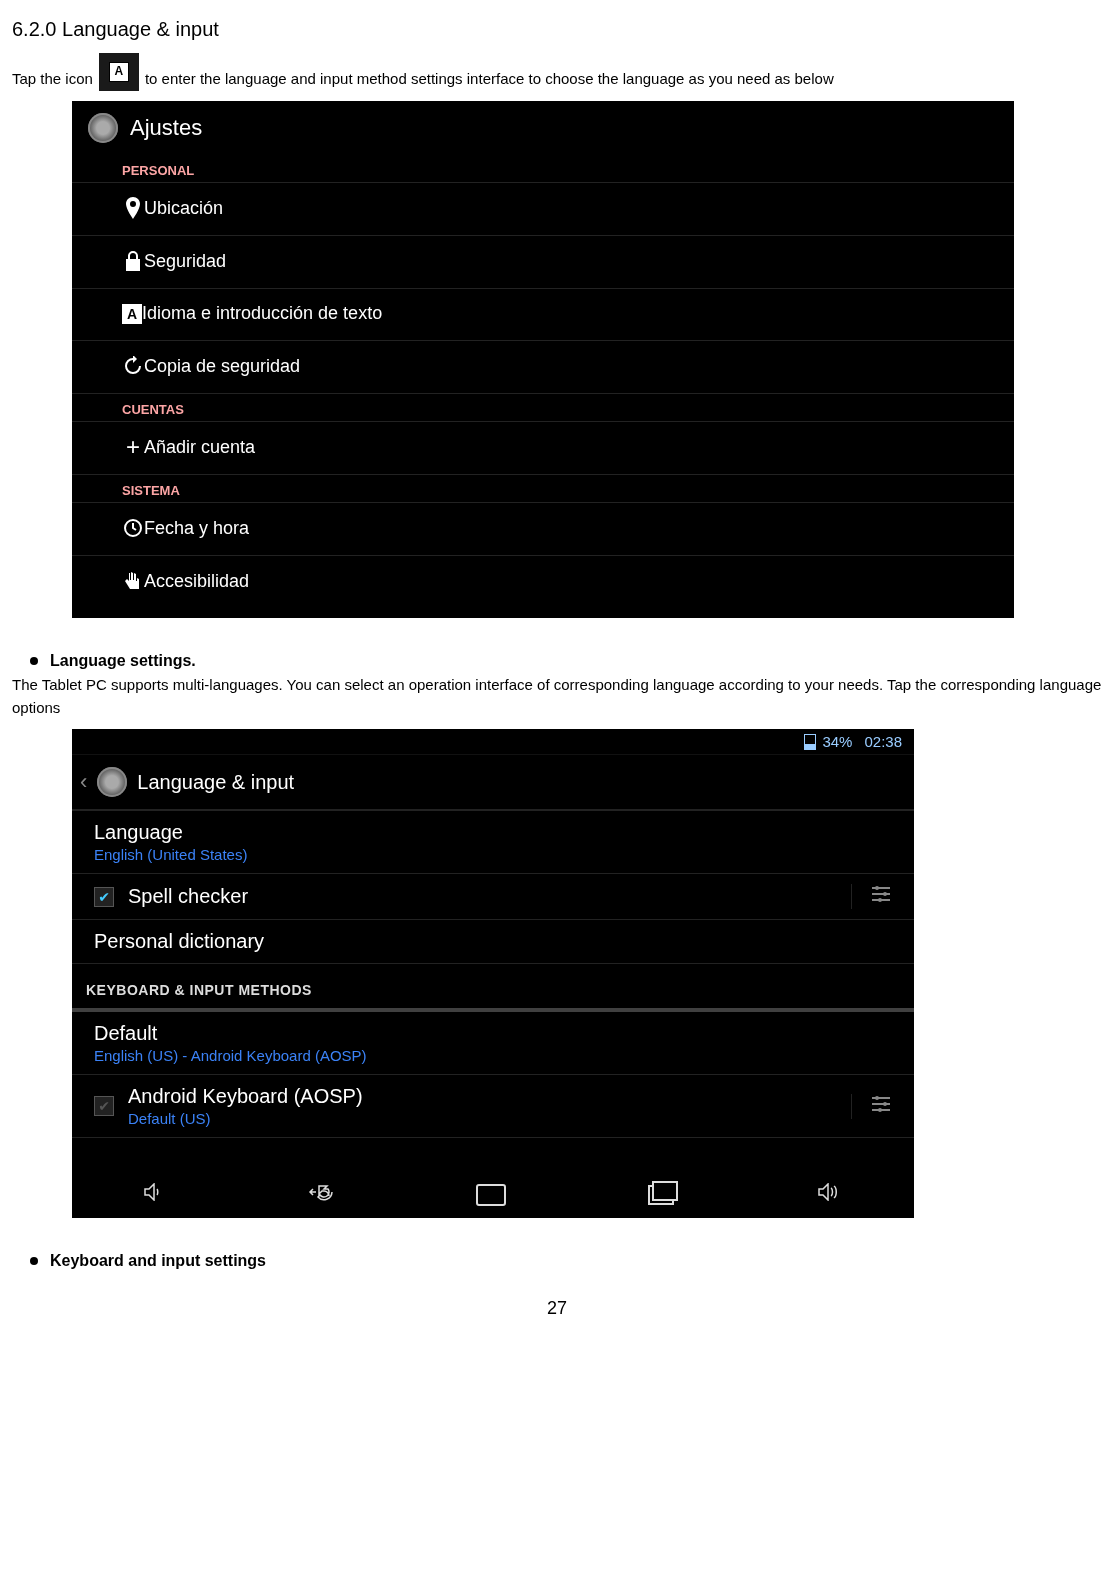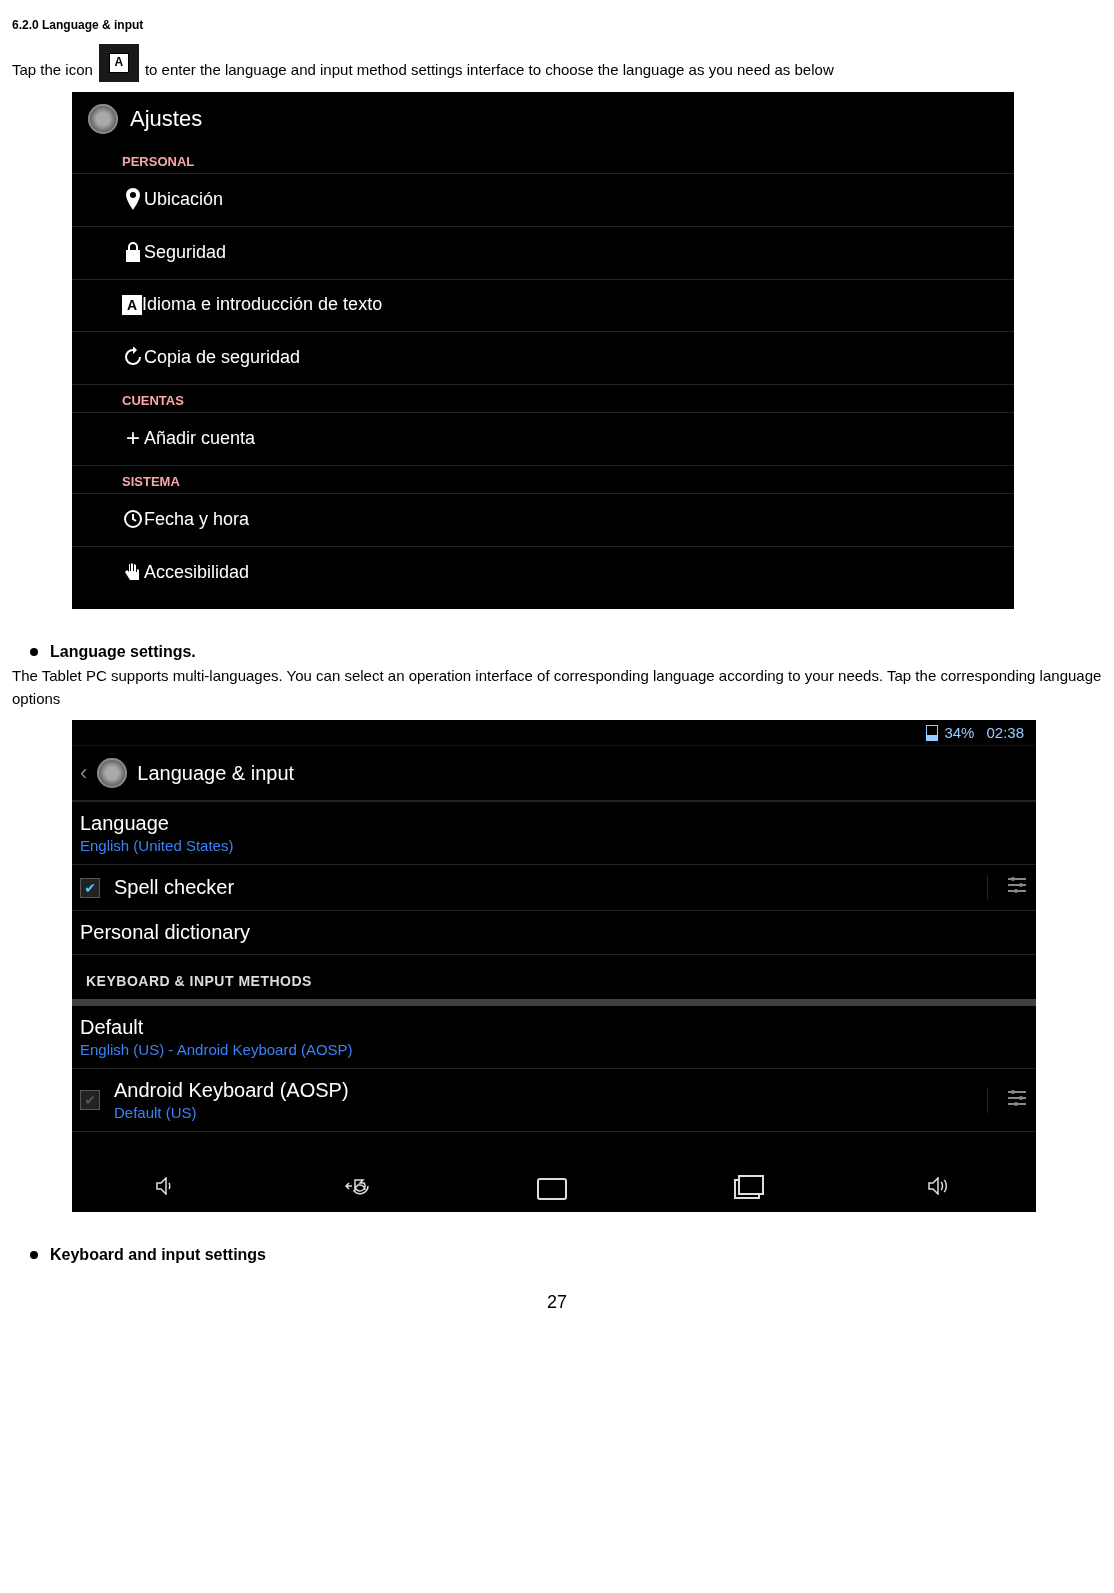--- a/index.html
+++ b/index.html
@@ -5,22 +5,22 @@
     body {
       font-family: Arial, sans-serif;
       font-size: 15px;
       margin: 0;
       padding: 18px 12px;
       width: 1090px;
       color: #000;
       background: #fff;
     }
     .section-title {
-      font-weight: bold;
-      font-size: 12px;
+      font-weight: normal;
+      font-size: 20px;
       margin-bottom: 12px;
     }
     .intro-line {
       display: flex;
       align-items: flex-end;
       flex-wrap: wrap;
       gap: 6px;
       line-height: 1.6;
     }
     .inline-icon {
@@ -118,21 +118,21 @@
     .bullet-text {
       font-weight: bold;
       font-size: 16px;
     }
     .para {
       margin-top: 4px;
       line-height: 1.5;
     }
 
     .shot2 {
-      width: 964px;
+      width: 842px;
       margin-top: 10px;
       padding-bottom: 0;
     }
     .status-bar {
       display: flex;
       justify-content: flex-end;
       align-items: center;
       padding: 4px 12px;
       font-size: 15px;
       color: #9cf;
@@ -161,21 +161,21 @@
       gap: 10px;
       padding: 12px 8px;
       font-size: 20px;
       border-bottom: 2px solid #222;
     }
     .back-chevron {
       color: #888;
       font-size: 22px;
     }
     .li-row {
-      padding: 10px 8px;
+      padding: 10px 22px;
       border-bottom: 1px solid #222;
       display: flex;
       align-items: center;
       justify-content: space-between;
     }
     .li-row .txtcol {
       display: flex;
       flex-direction: column;
       gap: 2px;
     }
@@ -198,21 +198,21 @@
       color: #888;
       font-size: 20px;
       padding-left: 18px;
       border-left: 1px solid #222;
     }
     .kb-header {
       font-size: 14px;
       font-weight: bold;
       color: #ddd;
       padding: 18px 14px 10px 14px;
-      border-bottom: 7px solid #404040;
+      border-bottom: 4px solid #404040;
       letter-spacing: 0.5px;
     }
     .nav-bar {
       display: flex;
       justify-content: space-around;
       align-items: center;
       padding: 14px 0 12px 0;
       background: #000;
       border-top: 1px solid #000;
     }

